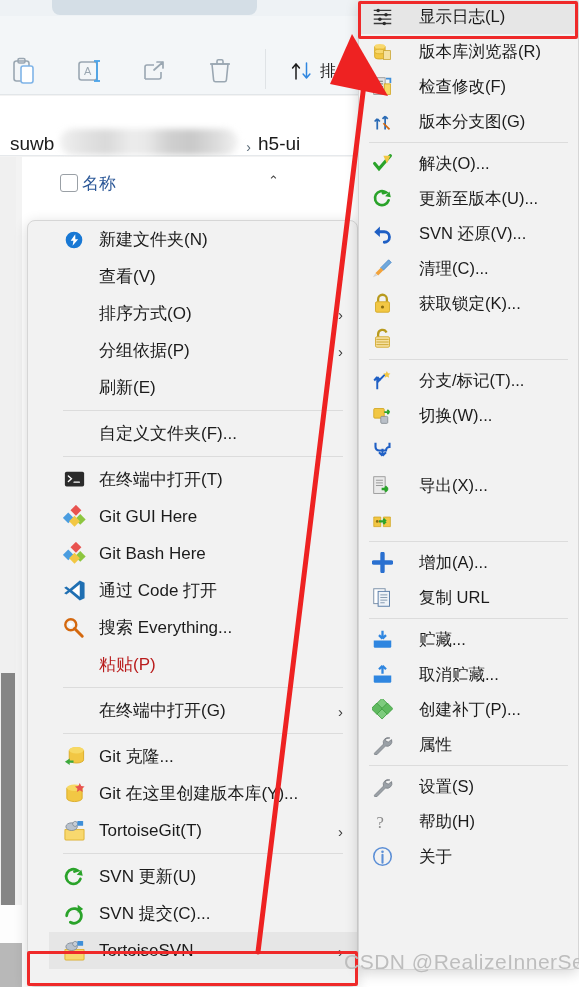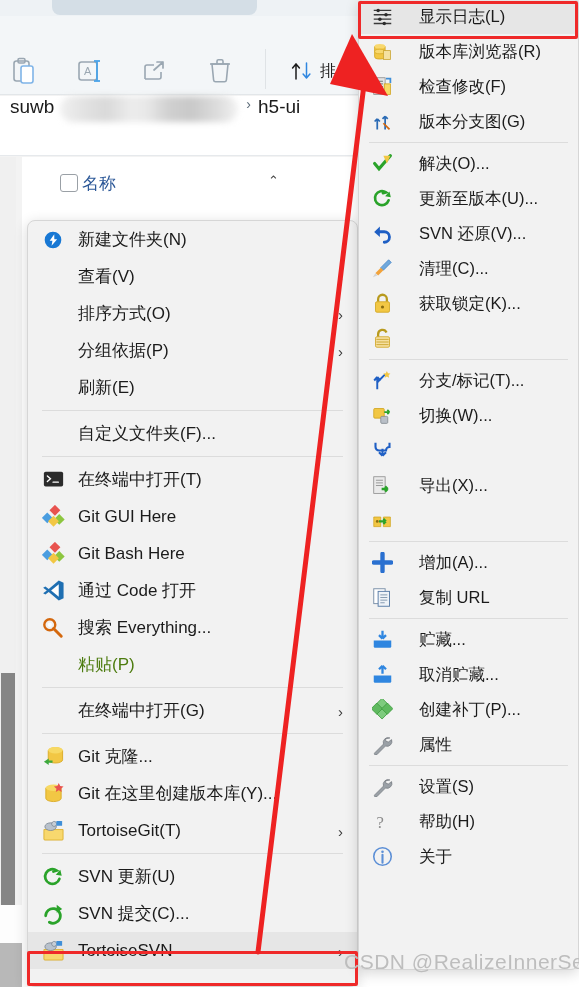--- a/index.html
+++ b/index.html
@@ -38,21 +38,21 @@
     background: #dfe3e6;
   }
   .tb-sort {
     position: absolute; left: 290px; top: 38px; height: 34px;
     display: flex; align-items: center; gap: 6px;
     color: #1b1b1b; font-size: 16px;
   }
   .addressbar {
     position: absolute; left: 0; top: 96px; width: 579px; height: 60px;
     background: #ffffff; border-bottom: 1px solid #e6e9ec;
-    display: flex; align-items: flex-start; padding-left: 10px;
+    display: flex; align-items: flex-end; padding-left: 10px;
     font-size: 19px; color: #1b1b1b;
   }
   .crumb-blur {
     width: 178px; height: 26px; margin: 0 6px;
     border-radius: 13px;
     background: linear-gradient(90deg,#f0f0f0 0%,#e2e2e2 14%,#d9d9d9 26%,#ececec 40%,#e9e9e9 48%,#cfcfcf 62%,#c9c9c9 74%,#dcdcdc 88%,#f2f2f2 100%);
     filter: blur(3px);
   }
   .crumb-sep { color: #5b6b78; font-size: 14px; margin: 0 7px 0 2px; }
 
@@ -95,31 +95,31 @@
 
   
   .menu {
     position: absolute;
     background: #f2f2f2;
     border: 1px solid #d6d6d6;
     border-radius: 8px;
     box-shadow: 0 3px 14px rgba(0,0,0,0.16);
     overflow: hidden;
   }
-  #menu-main { left: 27px; top: 220px; width: 331px; height: 767px; }
+  #menu-main { left: 27px; top: 220px; width: 331px; height: 767px; padding-left: 21px; }
   #menu-svn  { left: 358px; top: -2px; width: 221px; height: 972px; }
 
   .mi {
     position: relative; display: flex; align-items: center;
     height: 37px; padding-left: 10px;
     font-size: 17px; color: #1b1b1b;
     white-space: nowrap;
   }
   #menu-svn .mi { height: 35px; font-size: 16.5px; gap: 16px; }
-  .mi.disabled { color: #4d7c0f; }
+  .mi.disabled { color: #b91c1c; }
   .mi.hovered { background: #e6e6e6; }
   .mi .ico {
     width: 30px; min-width: 30px; height: 26px;
     display: flex; align-items: center; justify-content: center;
     margin-right: 10px;
   }
   #menu-svn .mi .ico { width: 26px; min-width: 26px; margin-right: 8px; }
   .mi .lbl { flex: 1 1 auto; overflow: hidden; }
   .mi .chev {
     position: absolute; right: 14px; top: 50%; transform: translateY(-50%);

